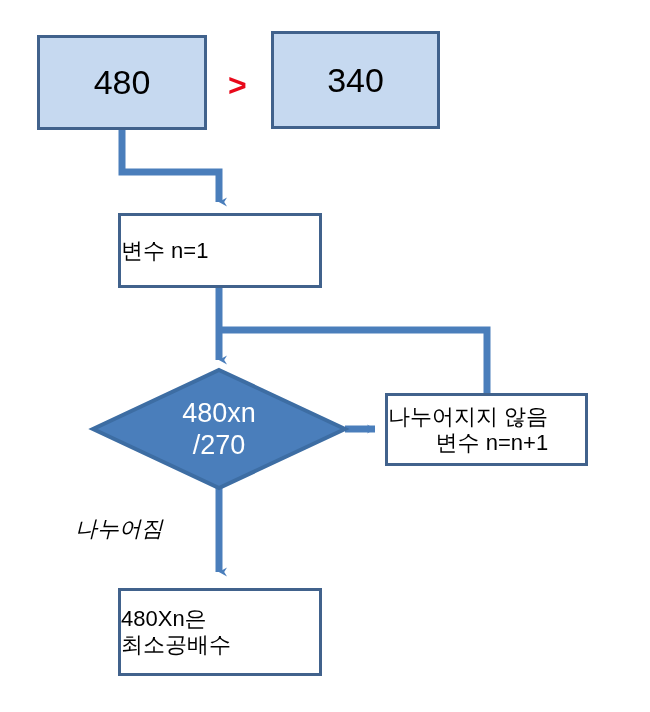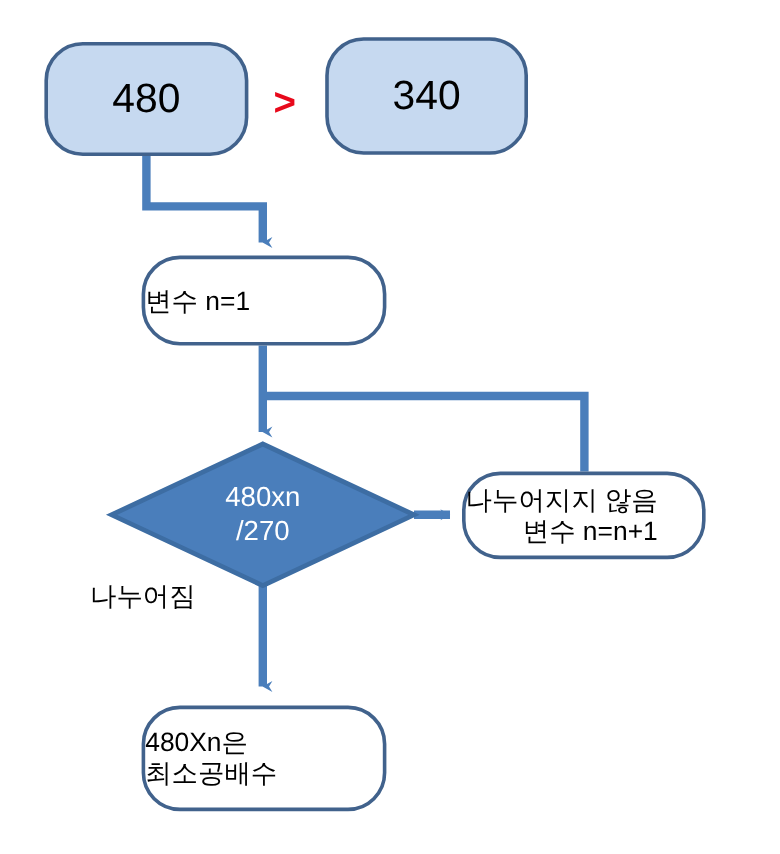--- a/index.html
+++ b/index.html
@@ -16,21 +16,20 @@
     height: 712px;
     background: #ffffff;
     overflow: hidden;
   }
   .node {
     position: absolute;
     box-sizing: border-box;
     display: flex;
     align-items: center;
     justify-content: flex-start;
-    border-radius: 32px;
   }
   .box-filled {
     background: #C6D9F0;
     border: 3px solid #41628C;
   }
   .box-plain {
     background: #FFFFFF;
     border: 3px solid #41628C;
   }
   .node-text {
@@ -56,21 +55,21 @@
   }
   .edge-label {
     position: absolute;
     font-size: 22px;
     color: #000000;
     white-space: nowrap;
   }
   .diamond-label {
     position: absolute;
     color: #FFFFFF;
-    font-size: 23px;
+    font-size: 27px;
     text-align: center;
     line-height: 1.2;
     white-space: pre-line;
     width: 100%;
     left: 0;
   }
   svg.wires {
     position: absolute;
     left: 0;
     top: 0;
@@ -137,20 +136,20 @@
               display:flex; align-items:center; justify-content:center;">
     <span class="diamond-label">480xn
 /270</span>
   </div>
 
   <div class="node box-plain" style="left:385px; top:393px; width:203px; height:73px;text-align:right;">
     <span class="node-text pad-text">나누어지지 않음
 변수 n=n+1</span>
   </div>
 
-  <span class="edge-label" style="left:75px; top:482px;">나누어짐</span>
+  <span class="edge-label" style="left:75px; top:514px;font-style:italic;">나누어짐</span>
 
   <div class="node box-plain" style="left:118px; top:588px; width:204px; height:88px;">
     <span class="node-text pad-text">480Xn은
 최소공배수</span>
   </div>
 
 </div>
 
 </body></html>

